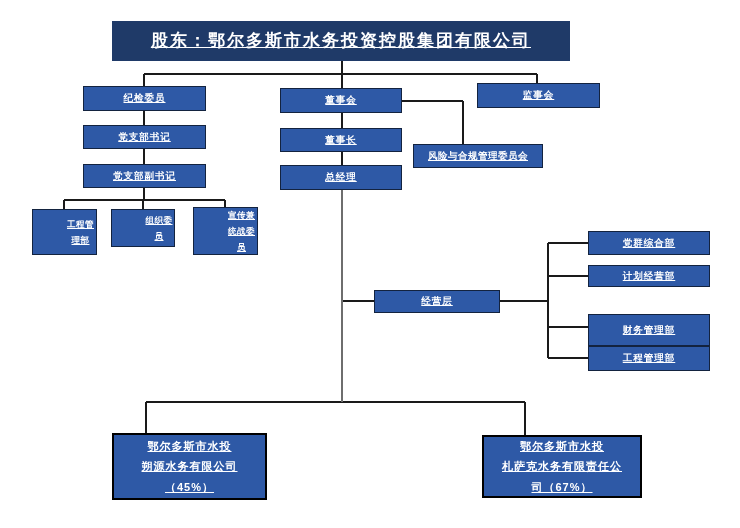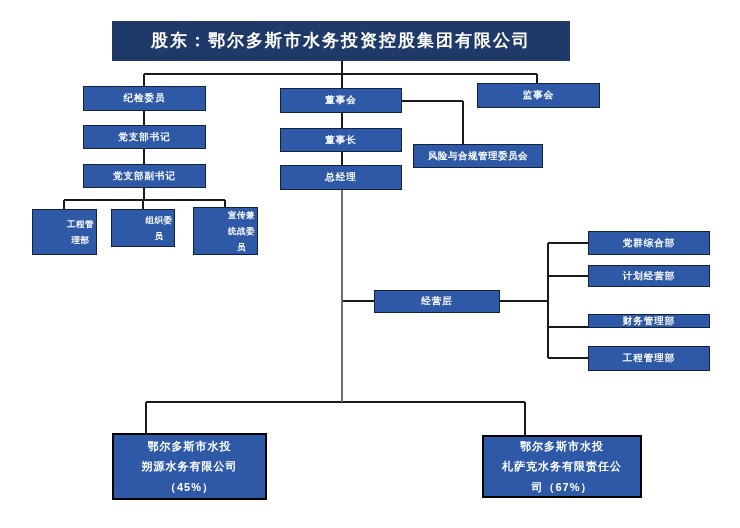--- a/index.html
+++ b/index.html
@@ -24,20 +24,21 @@
     color:var(--text,#ffffff);
     display:flex;flex-direction:column;
     align-items:center;justify-content:center;
     text-align:center;
     font-weight:bold;
     font-size:9.5px;
     letter-spacing:1px;
     line-height:1.5;
     box-sizing:border-box;
     z-index:2;
+    text-decoration:underline;
   }
   .box.title{
     background:var(--title_fill,#1F3A68);
     border:1px solid var(--title_fill,#1F3A68);
     font-size:17px;
     letter-spacing:2px;
   }
   .box.small{
     font-size:8.5px;
     letter-spacing:0.5px;
@@ -133,21 +134,21 @@
   <div class="box" style="left:374px;top:290px;width:126px;height:23px">
     <span>经营层</span>
   </div>
 
   <div class="box" style="left:588px;top:231px;width:122px;height:24px">
     <span>党群综合部</span>
   </div>
   <div class="box" style="left:588px;top:265px;width:122px;height:22px">
     <span>计划经营部</span>
   </div>
-  <div class="box" style="left:588px;top:314px;width:122px;height:14px">
+  <div class="box" style="left:588px;top:314px;width:122px;height:32px">
     <span>财务管理部</span>
   </div>
   <div class="box" style="left:588px;top:346px;width:122px;height:25px">
     <span>工程管理部</span>
   </div>
 
   <div class="box subsidiary" style="left:72px;top:433px;width:155px;height:67px">
     <div>鄂尔多斯市水投</div>
     <div>朔源水务有限公司</div>
     <div>（45%）</div>

